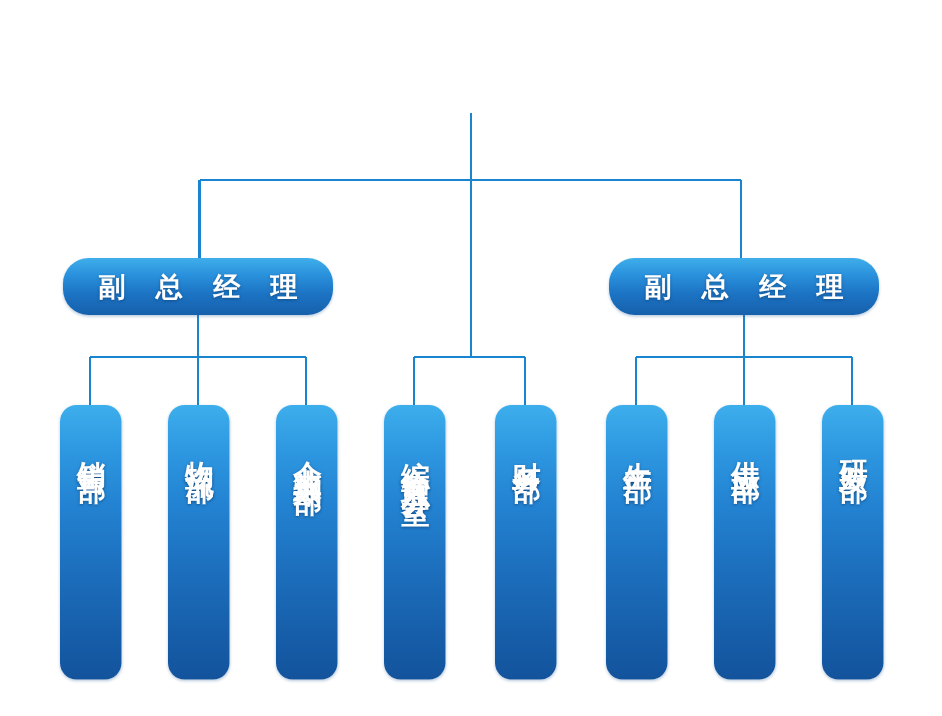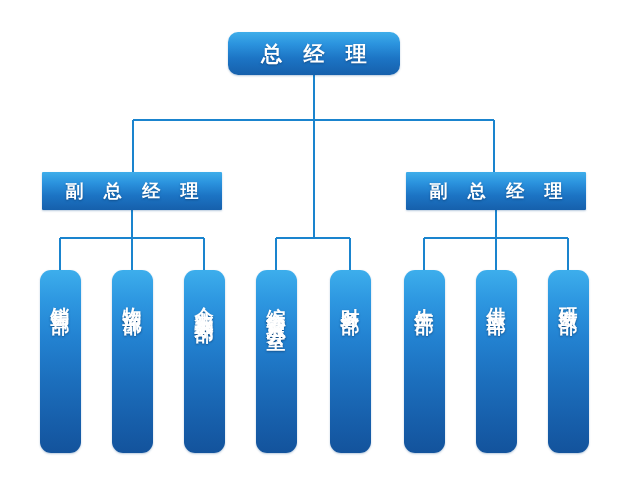--- a/index.html
+++ b/index.html
@@ -26,21 +26,21 @@
     left: 0;
     top: 0;
     width: 628px;
     height: 477px;
   }
 
   
   .node {
     position: absolute;
     box-sizing: border-box;
-    border-radius: 1px;
+    border-radius: 17px;
     display: flex;
     align-items: center;
     justify-content: center;
     color: #ffffff;
     text-align: center;
     overflow: hidden;
     box-shadow: 0 1px 2px rgba(20,80,140,0.30);
   }
 
   
@@ -149,23 +149,20 @@
       <line x1="350" y1="238" x2="350" y2="270"></line>
 
       <line x1="496" y1="210" x2="496" y2="238"></line>
       <line x1="424" y1="238" x2="568" y2="238"></line>
       <line x1="424" y1="238" x2="424" y2="270"></line>
       <line x1="496" y1="238" x2="496" y2="270"></line>
       <line x1="568" y1="238" x2="568" y2="270"></line>
     </g>
   </svg>
 
-  <div class="node pill" id="node-gm">
-    <span class="label">总 经 理</span>
-  </div>
 
   <div class="node pill" id="node-dgm-left">
     <span class="label">副 总 经 理</span>
   </div>
 
   <div class="node pill" id="node-dgm-right">
     <span class="label">副 总 经 理</span>
   </div>
 
   <div class="node dept" id="node-dept-0">

